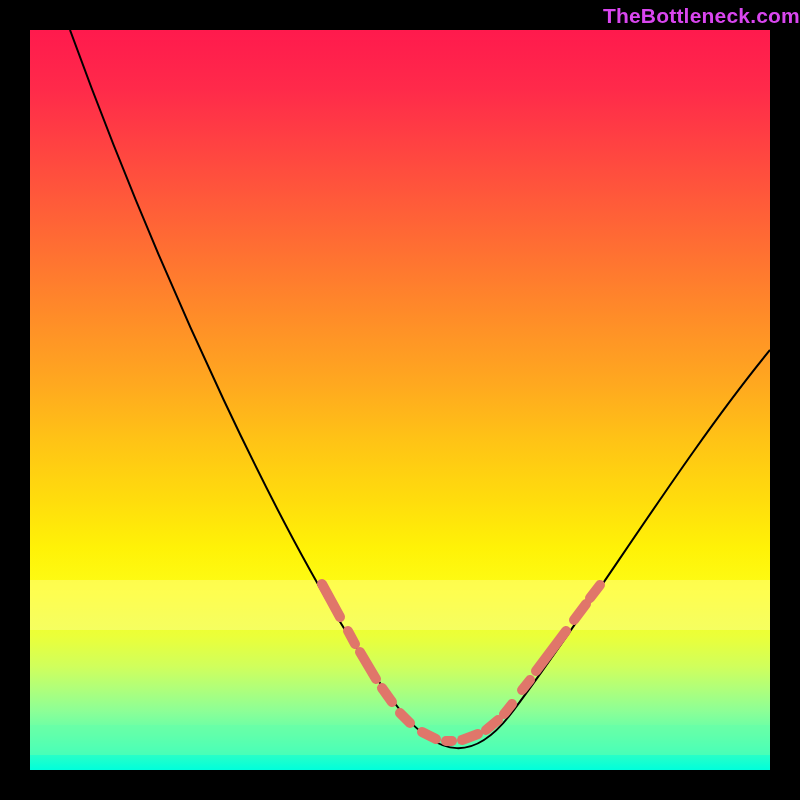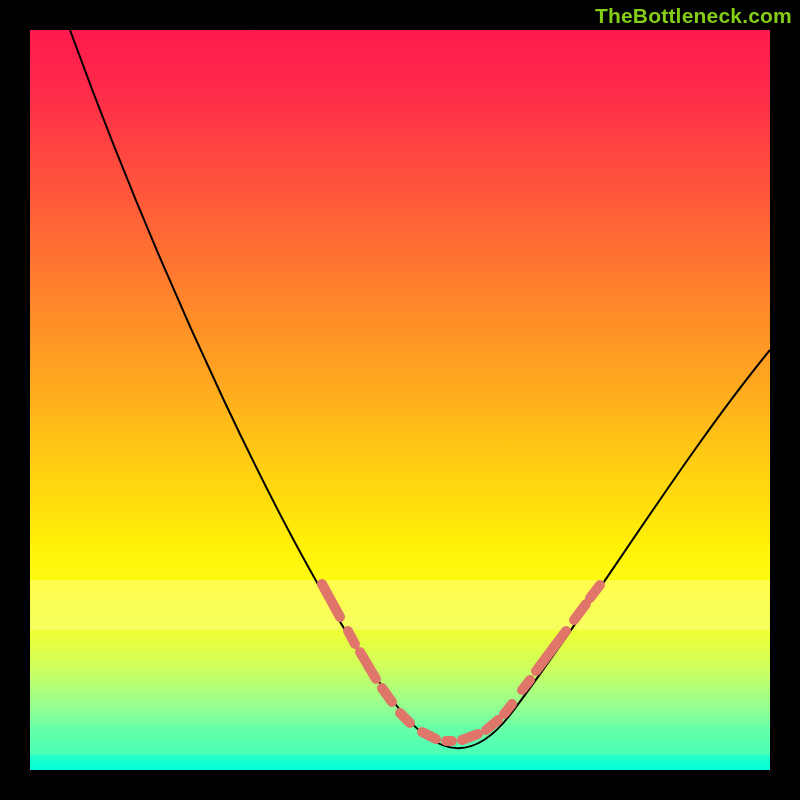--- a/index.html
+++ b/index.html
@@ -50,25 +50,25 @@
     position: absolute;
     left: 30px;
     top: 725px;
     width: 740px;
     height: 30px;
     background: rgba(100, 255, 170, 0.55);
   }
   .watermark {
     position: absolute;
     top: 4px;
-    right: 8px;
+    right: 0;
     font-family: Arial, Helvetica, sans-serif;
     font-size: 21px;
     font-weight: 600;
-    color: #84cc16;
+    color: #d946ef;
     letter-spacing: 0.2px;
   }
   svg.curve {
     position: absolute;
     left: 30px;
     top: 30px;
     width: 740px;
     height: 740px;
   }
 </style>

